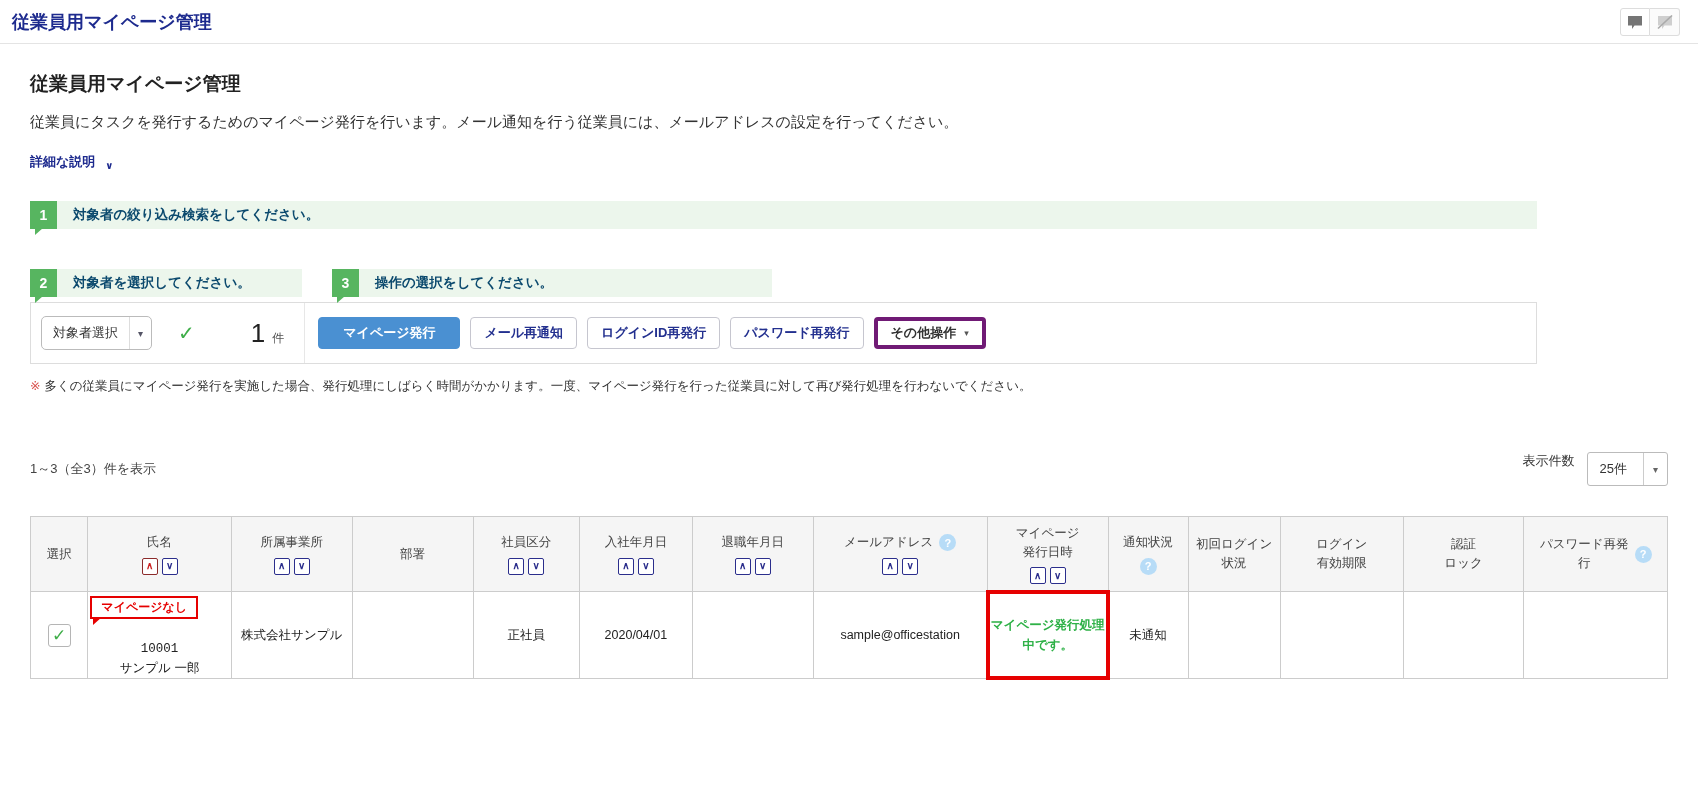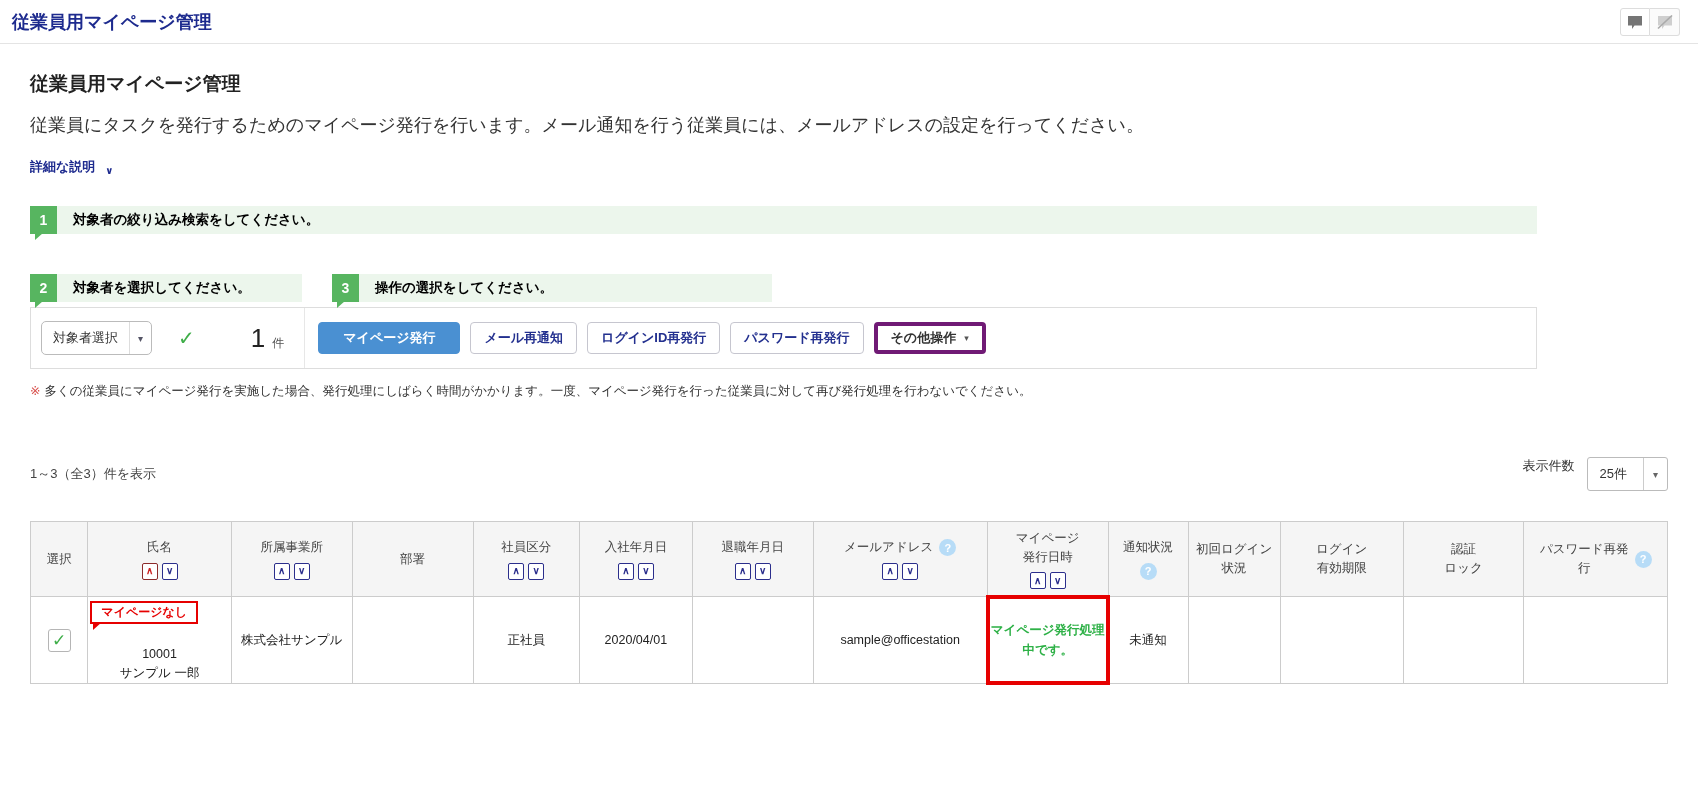--- a/index.html
+++ b/index.html
@@ -12,33 +12,33 @@
   .topbar-title { font-size:18px; font-weight:bold; color:#1d2a8e; }
   .topbar-tools { position:absolute; right:18px; top:8px; display:flex; }
   .icon-btn { width:30px; height:28px; background:#fff; border:1px solid #ddd;
     display:flex; align-items:center; justify-content:center; cursor:pointer; }
   .icon-btn:first-child { border-radius:3px 0 0 3px; }
   .icon-btn:last-child  { border-radius:0 3px 3px 0; border-left:none; background:#fbfbfb; }
 
   
   .content { padding:0 30px; }
   .page-title { margin-top:27px; font-size:19px; font-weight:bold; color:#222; }
-  .page-desc  { margin-top:16px; font-size:18px; color:#333; }
+  .page-desc  { margin-top:16px; font-size:15px; color:#333; }
   .detail-link-wrap { margin-top:20px; }
   .detail-link { font-size:13px; font-weight:bold; color:#1d2a8e; cursor:pointer; display:inline-flex; align-items:flex-end; gap:10px; }
   .detail-link .chev { font-size:10px; }
 
   
   .step-banner { position:relative; height:28px; background:#ecf6ec; display:flex; align-items:center; }
   .step-banner.full { width:1507px; margin-top:30px; }
   .stepnum { position:relative; width:27px; height:28px; background:#57b560; color:#fff;
     font-size:14px; font-weight:bold; display:flex; align-items:center; justify-content:center; flex:none; }
   .stepnum::after { content:""; position:absolute; left:5px; bottom:-6px; width:0; height:0;
     border-top:7px solid #57b560; border-right:8px solid transparent; }
-  .step-text { margin-left:16px; font-size:13.5px; font-weight:bold; color:#000000; }
+  .step-text { margin-left:16px; font-size:13.5px; font-weight:bold; color:#0c4a6e; }
 
   
   .search-panel { width:1507px; margin-top:17px; border:1px solid #ddd; background:#fff; }
   .search-row { height:77px; display:flex; align-items:center; padding-left:18px; }
   .search-label { width:114px; font-size:13px; color:#333; }
   .search-input { width:487px; height:32px; border:2px solid #3c3c3c; border-radius:3px;
     font-size:13.5px; padding:0 10px; outline:none; color:#333;
     font-family:"Liberation Sans","DejaVu Sans",sans-serif; }
   .search-input::placeholder { color:#999; }
   .btn { cursor:pointer; font-family:"Liberation Sans","DejaVu Sans",sans-serif; }
@@ -107,21 +107,21 @@
 
   .checkbox { width:23px; height:23px; margin:0 auto; background:#fff; border:1px solid #b5b5b5;
     border-radius:3px; display:flex; align-items:center; justify-content:center; cursor:pointer; }
   .checkbox .check { color:#3fae49; font-size:17px; font-weight:bold; line-height:1; }
 
   .badge-wrap { position:relative; height:24px; margin-top:2px; text-align:left; padding-left:2px; }
   .badge { position:relative; display:inline-block; border:2px solid #e60000; background:#fff; color:#e60000;
     font-size:12px; font-weight:bold; padding:1px 9px; }
   .badge::after { content:""; position:absolute; left:1px; bottom:-8px; width:0; height:0;
     border-top:8px solid #e60000; border-right:9px solid transparent; }
-  .emp-no { margin-top:22px; font-size:12.5px; }
+  .emp-no { margin-top:22px; font-size:12.5px;font-family:Liberation Mono, monospace; }
   .emp-name { margin-top:4px; font-size:12.5px; }
 
   td.email { color:#3679c0; font-size:13.5px; }
   td.status-cell { position:relative; }
   .red-frame { position:absolute; top:-2px; bottom:-2px; left:-2px; right:-2px;
     border:4px solid #e60000; pointer-events:none; z-index:2; }
   .status-green { position:relative; color:#2eb147; font-weight:bold; font-size:12.5px;
     line-height:1.6; white-space:pre-line; }
 
   .bubble-svg { display:block; }

